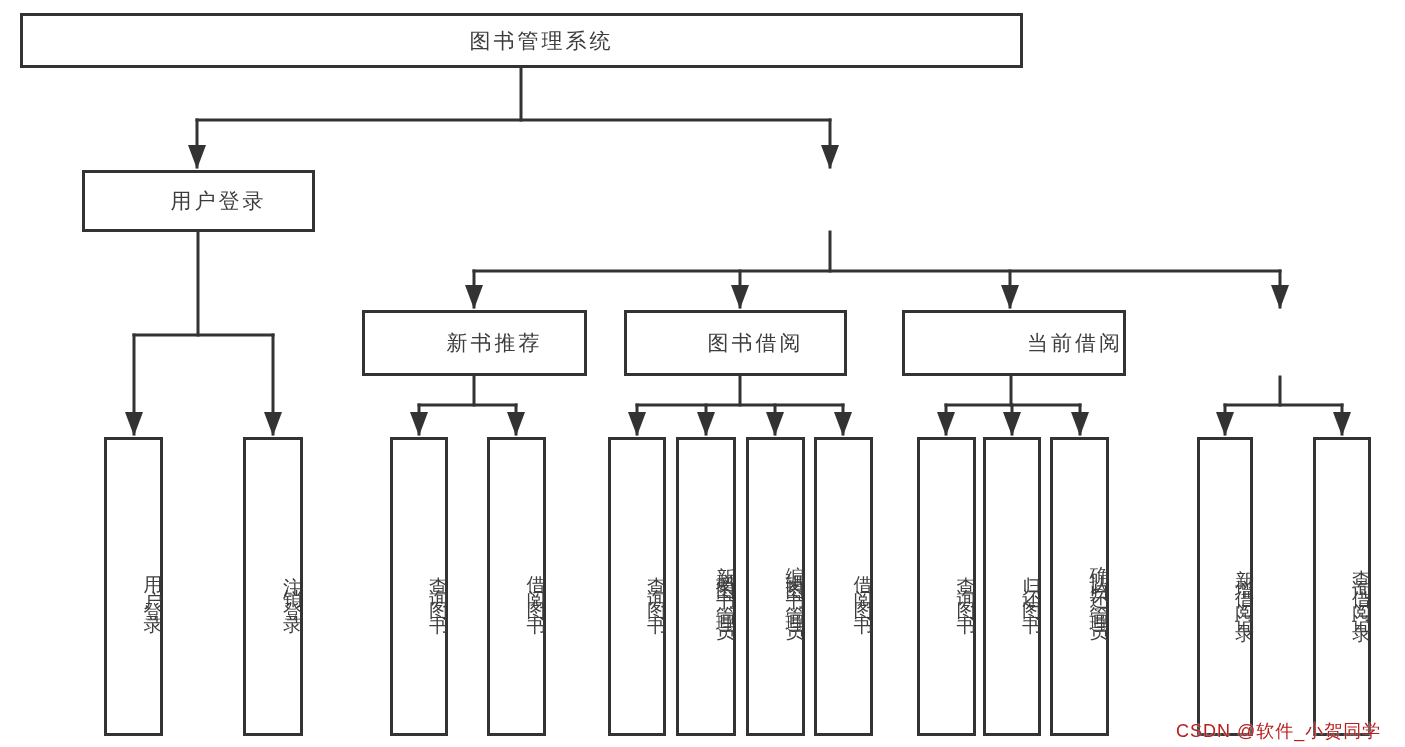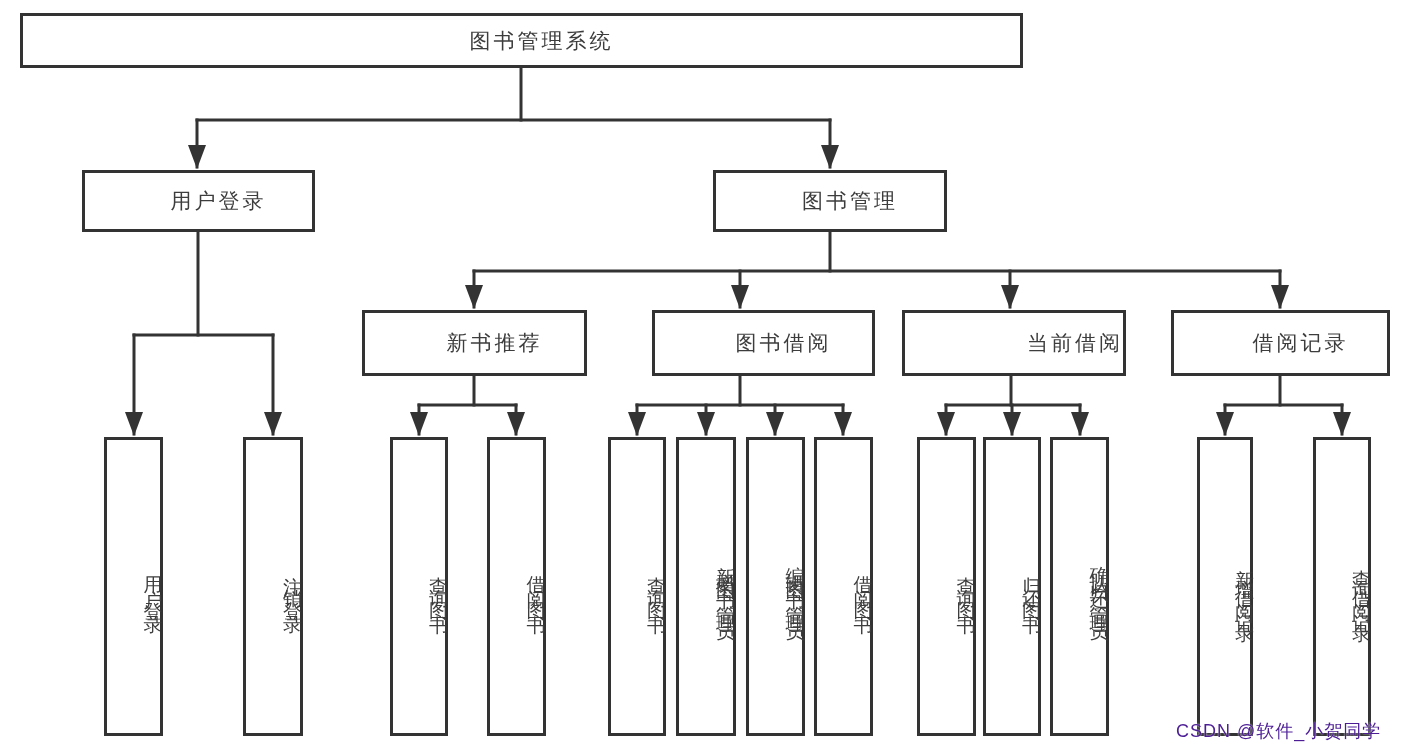--- a/index.html
+++ b/index.html
@@ -40,21 +40,21 @@
     font-size: 21px;
     letter-spacing: 3px;
     text-align: center;
     white-space: nowrap;
   }
   .root-node   { left: 20px;  top: 13px;  width: 1003px; height: 55px; }
   .l2-a        { left: 82px;  top: 170px; width: 233px;  height: 62px; }
   .l2-b        { left: 713px; top: 170px; width: 234px;  height: 62px; }
   .l3          { top: 310px; height: 66px; }
   .l3-a        { left: 362px;  width: 225px; text-align: center; }
-  .l3-b        { left: 652px;  width: 223px; }
+  .l3-b        { left: 624px;  width: 223px; }
   .l3-c        { left: 902px;  width: 224px; justify-content: flex-end; }
   .l3-d        { left: 1171px; width: 219px; }
   .leaf {
     top: 437px;
     height: 299px;
   }
   .vlabel {
     writing-mode: vertical-rl;
     text-orientation: mixed;
     font-size: 19px;
@@ -63,21 +63,21 @@
     white-space: nowrap;
   }
   #watermark {
     position: absolute;
     left: 1176px;
     top: 719px;
     width: 229px;
     z-index: 5;
     font-size: 18px;
     letter-spacing: 1px;
-    color: #4c1d95;
+    color: #b91c1c;
     white-space: nowrap;
     text-shadow: 0 0 2px #ffffff;
   }
 </style>
 </head>
 <body>
 
 <div id="canvas">
 
   <svg id="connector-layer" viewBox="0 0 1405 747" xmlns="http://www.w3.org/2000/svg">
@@ -130,35 +130,29 @@
     </g>
   </svg>
 
   <div class="node hnode root-node">
     <span>图书管理系统</span>
   </div>
 
   <div class="node hnode l2-a">
     <span>用户登录</span>
   </div>
-  <div class="node hnode l2-b">
-    <span>图书管理</span>
-  </div>
 
   <div class="node hnode l3 l3-a">
     <span>新书推荐</span>
   </div>
   <div class="node hnode l3 l3-b">
     <span>图书借阅</span>
   </div>
   <div class="node hnode l3 l3-c">
     <span>当前借阅</span>
-  </div>
-  <div class="node hnode l3 l3-d">
-    <span>借阅记录</span>
   </div>
 
   <div class="node leaf" style="left:104px;width:59px">
     <span class="vlabel" style="letter-spacing: 13px;">用户登录</span>
   </div>
   <div class="node leaf" style="left:243px;width:60px">
     <span class="vlabel" style="letter-spacing: 13px;">注销登录</span>
   </div>
   <div class="node leaf" style="left:390px;width:58px">
     <span class="vlabel" style="letter-spacing: 13px;">查询图书</span>

